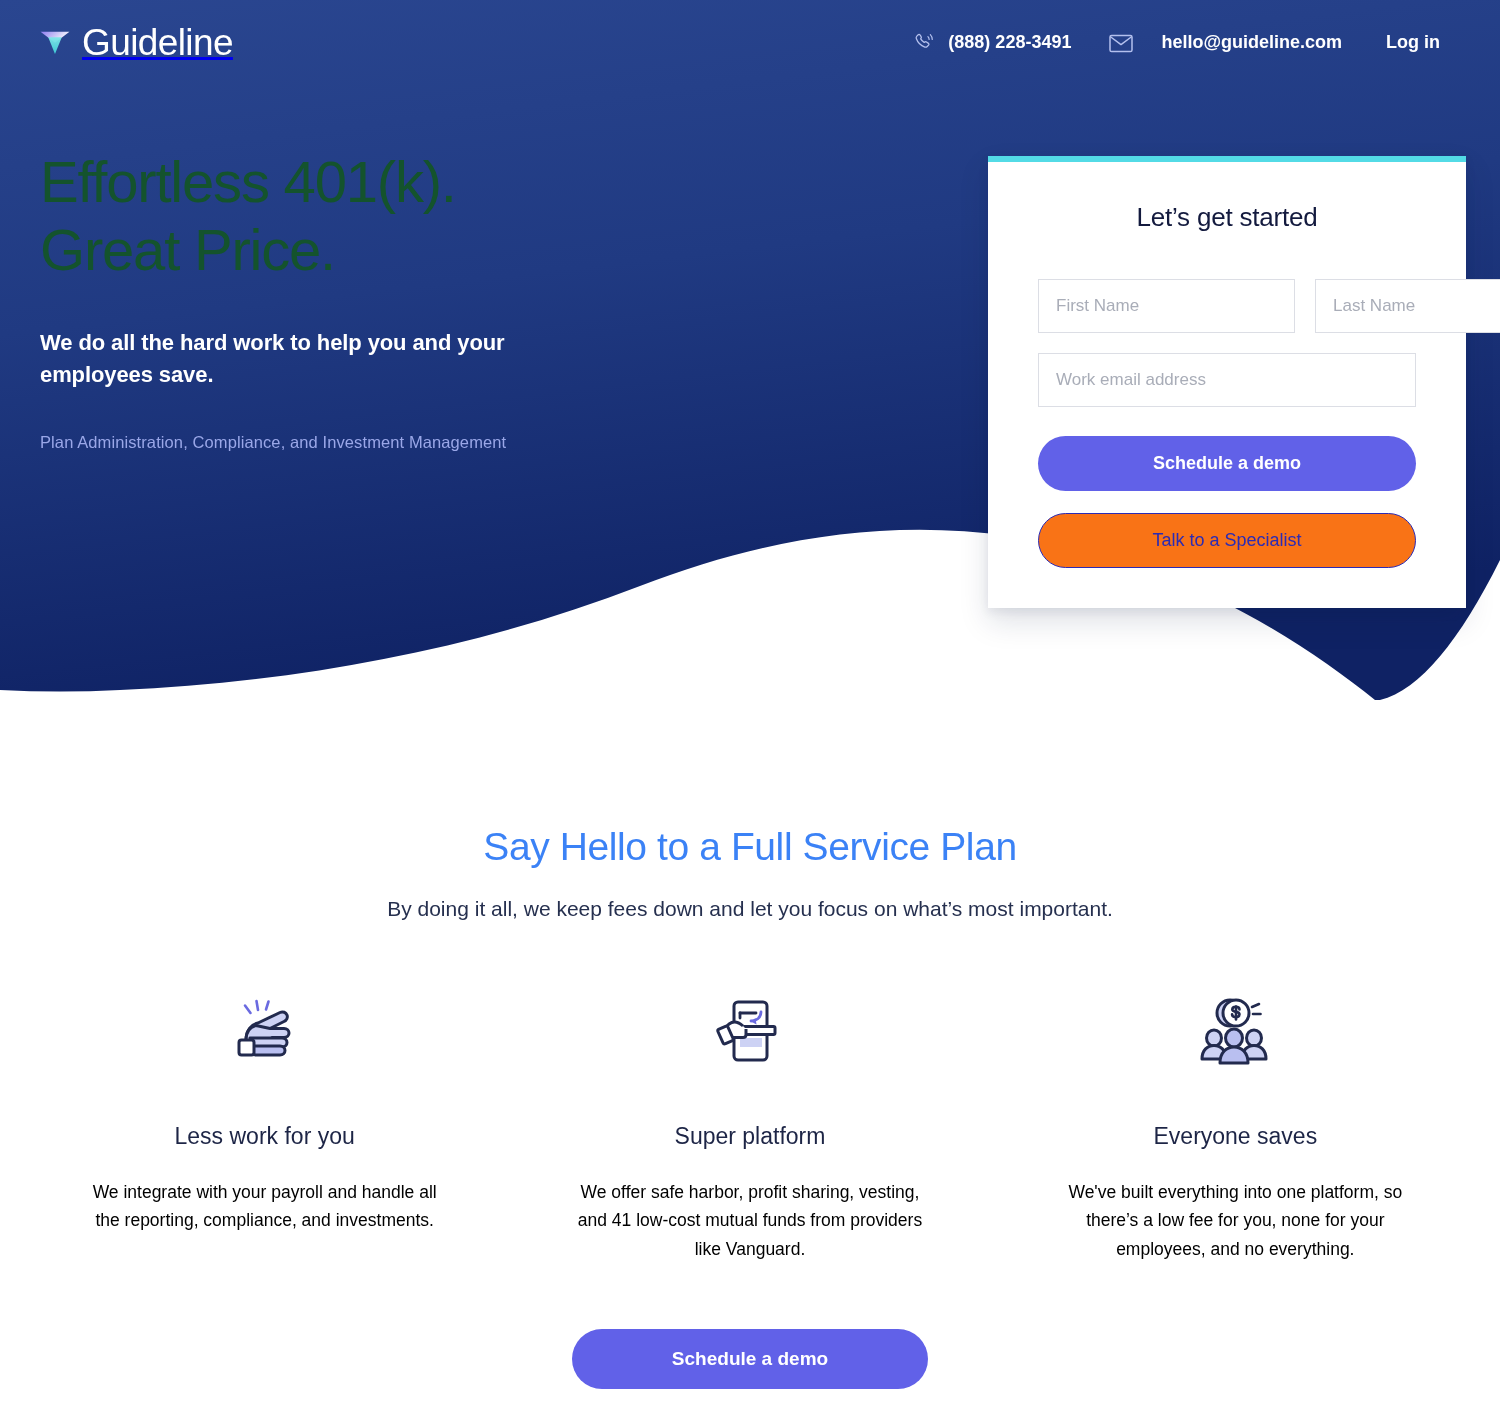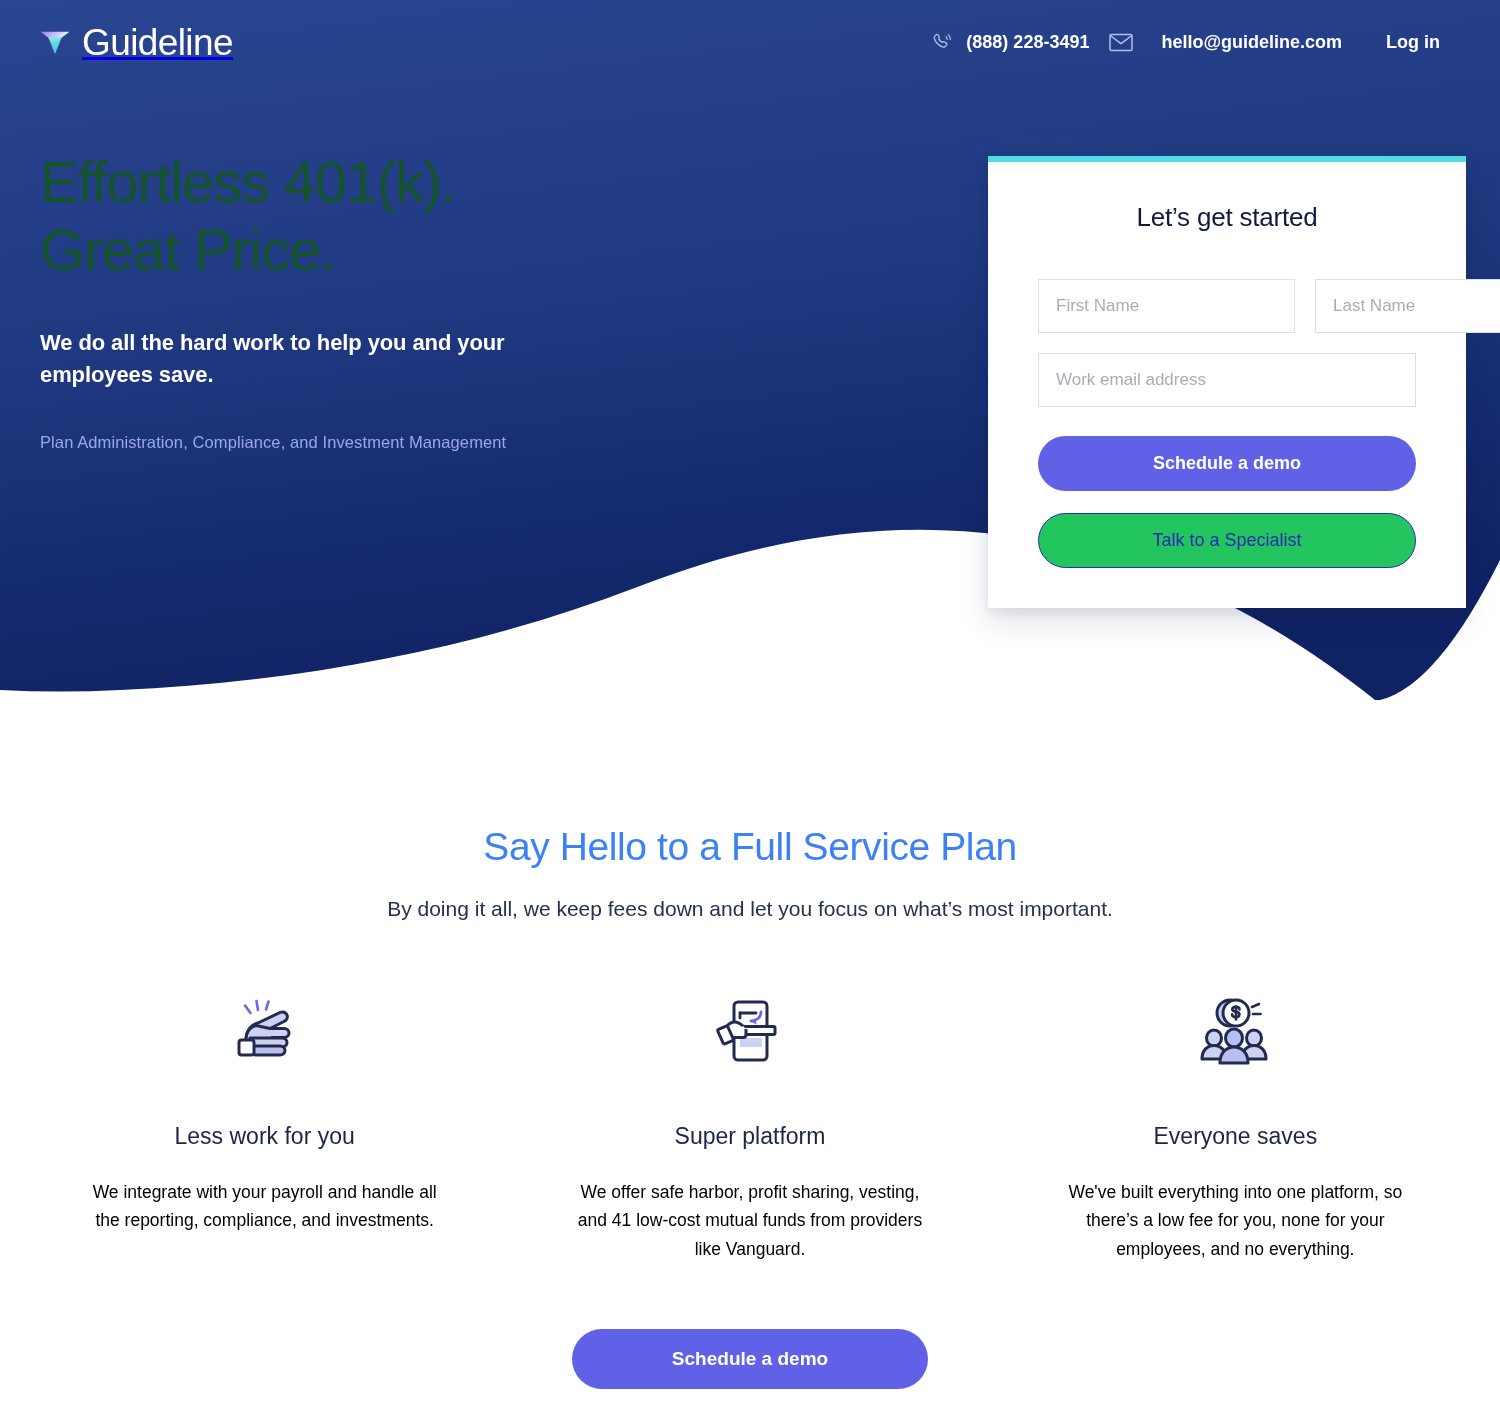--- a/index.html
+++ b/index.html
@@ -35,25 +35,25 @@
   .logo { display: flex; align-items: center; gap: 10px; }
   .logo-mark { width: 34px; height: 34px; display:block; }
   .logo-text {
     color:#ffffff; font-size: 37px; letter-spacing: -0.6px;
     font-weight: 400; line-height: 1;
   }
   .topnav {
     margin-left: auto; display: flex; align-items: center;
   }
   .nav-item {
-    display: flex; align-items: center; gap: 13px;
+    display: flex; align-items: flex-end; gap: 13px;
     color: #ffffff; font-size: 18px; font-weight: 700;
     text-decoration: none; white-space: nowrap;
   }
-  .nav-item + .nav-item { margin-left: 20px; gap: 28px; }
+  .nav-item + .nav-item { margin-left: 38px; gap: 28px; }
   .nav-icon { display: block; flex: 0 0 auto; }
   .login-link { color:#fff; font-size:18px; font-weight:700; text-decoration:none; margin-left:44px; }
 
   
   .hero-copy { position: absolute; left: 40px; top: 148px; z-index: 5; width: 780px; }
   .hero-h1 {
     color: #14532d; font-size: 58px; line-height: 1.18;
     font-weight: 400; letter-spacing: -1.2px;
   }
   .hero-sub {
@@ -91,21 +91,21 @@
   .btn {
     display: flex; align-items: center; justify-content: center;
     width: 100%; height: 55px; border-radius: 28px;
     font-size: 18px; font-weight: 700; cursor: pointer;
     font-family: "Liberation Sans", sans-serif;
   }
   .btn-primary {
     background: #6161e8; color: #ffffff; border: none; margin-top: 29px;
   }
   .btn-outline {
-    background: #22c55e; color: #2b2bb5; border: 1.5px solid #2b2bb5;
+    background: #f97316; color: #2b2bb5; border: 1.5px solid #2b2bb5;
     font-weight: 400; margin-top: 22px;
   }
 
   
   .section { position: absolute; top: 700px; left:0; width: 1500px; }
   .sec-head { text-align: center; padding-top: 125px; }
   .sec-title {
     color: #3b82f6; font-size: 39px; font-weight: 400; letter-spacing: -0.4px;
   }
   .sec-sub {

